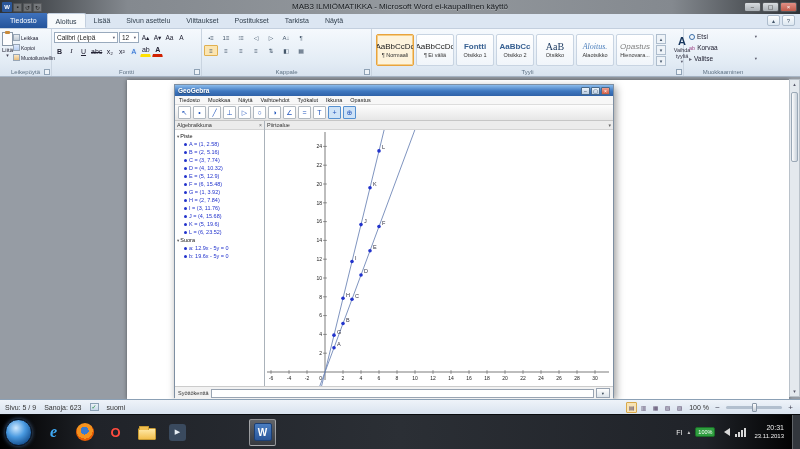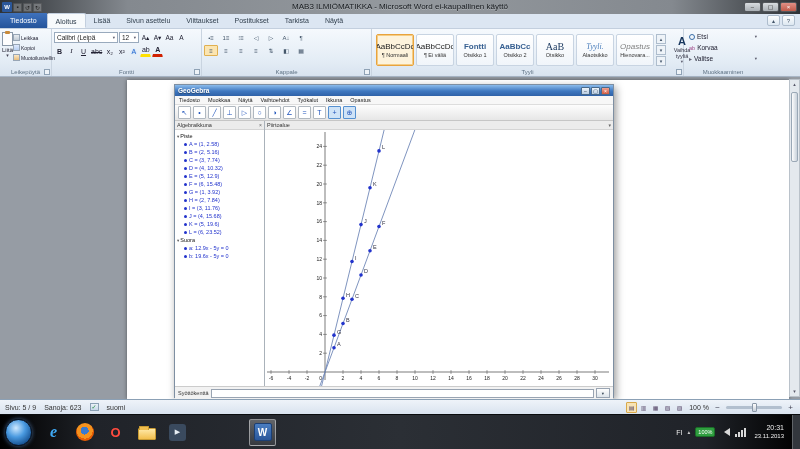--- a/index.html
+++ b/index.html
@@ -345,21 +345,21 @@
             </div>
             <div class="scard sc3">
               <div class="sprev">AaBbCc</div>
               <div class="sname">Otsikko 2</div>
             </div>
             <div class="scard sc4">
               <div class="sprev">AaB</div>
               <div class="sname">Otsikko</div>
             </div>
             <div class="scard sc5">
-              <div class="sprev">Tyyli.</div>
+              <div class="sprev">Aloitus.</div>
               <div class="sname">Alaotsikko</div>
             </div>
             <div class="scard sc6">
               <div class="sprev">Opastus</div>
               <div class="sname">Hienovara...</div>
             </div>
           </div>
         <div class="galscroll">
           <span>▴</span>
           <span>▾</span>

